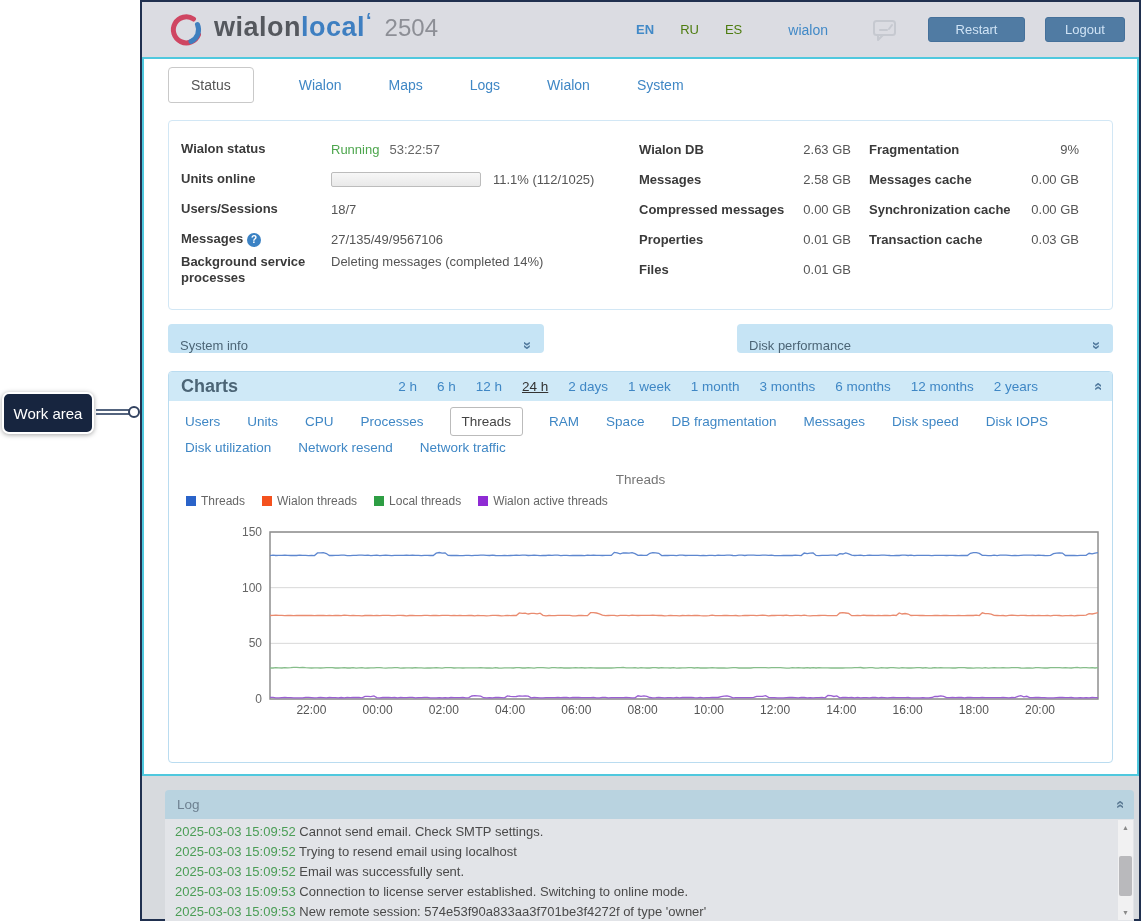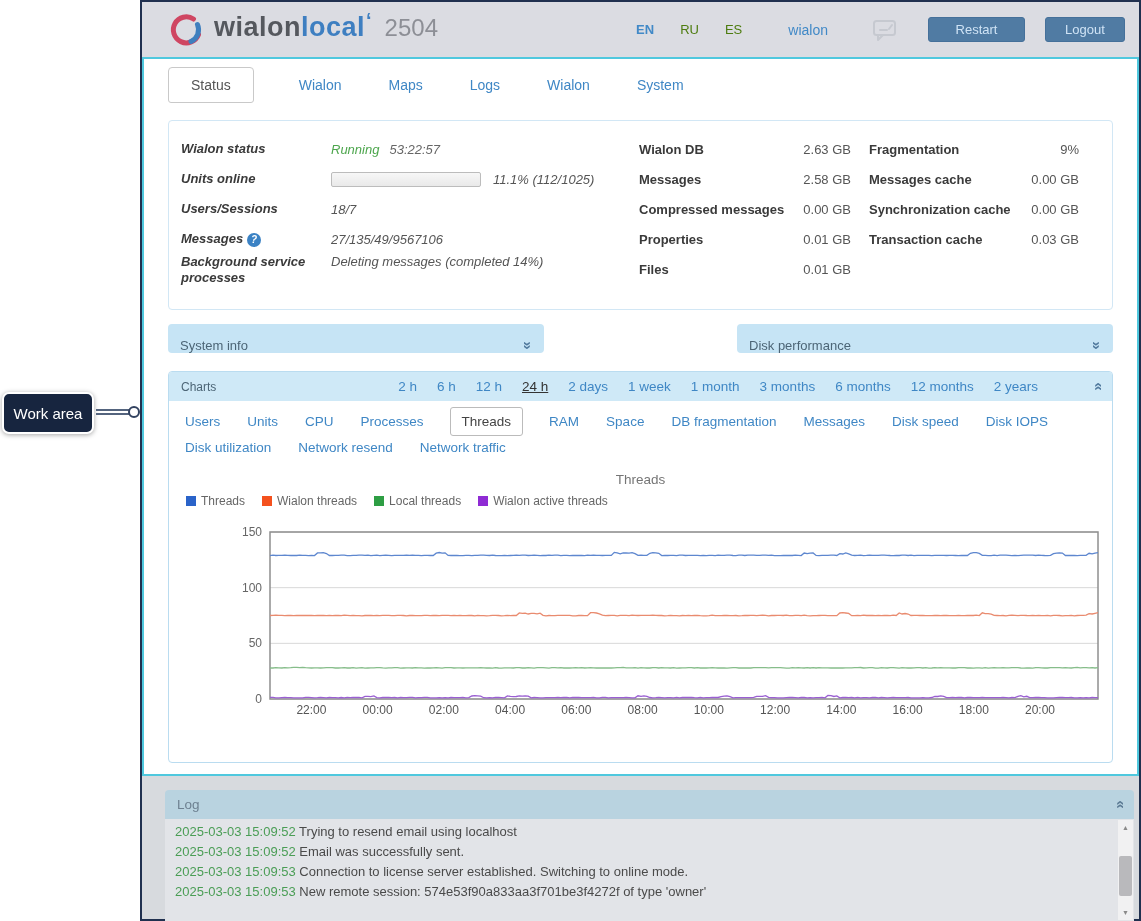--- a/index.html
+++ b/index.html
@@ -33,21 +33,21 @@
                border:2px solid #4fc8de; background:#fff; }
 
   
   .tabs { display:flex; align-items:center; gap:43px; padding:8px 0 0 24px; }
   .tab { color:#3f87c5; font-size:14px; padding:9px 2px; cursor:pointer; }
   .tab.active { color:#555; background:#fff; border:1px solid #c9c9c9; border-radius:4px 4px 3px 3px; padding:9px 22px; }
 
   
   .status-panel { position:relative; margin:17px 24px 0; height:190px; border:1px solid #d2e7f5; border-radius:4px; }
   .sp-col { position:absolute; top:13px; font-size:13px; color:#555; }
-  .sp-col1 { left:12px; width:450px;font-style:italic; }
+  .sp-col1 { left:12px; width:450px; }
   .sp-row { display:flex; align-items:center; min-height:30px; }
   .sp-row.top { align-items:flex-start; }
   .sp-label { width:150px; font-weight:bold; color:#3a3a3a; line-height:16px; flex:none; }
   .green { color:#4da64d; }
   .uptime { color:#666; margin-left:10px; }
   .help-icon { display:inline-block; width:14px; height:14px; border-radius:50%; background:#3b82c4; color:#fff;
                font-size:10px; font-weight:bold; text-align:center; line-height:14px; margin-left:4px; cursor:pointer; }
   .progress { width:150px; height:15px; border:1px solid #bcbcbc; border-radius:2px;
               background:linear-gradient(#f7f7f7,#e9e9e9); overflow:hidden; flex:none; }
   .progress-fill { height:100%; background:linear-gradient(#4a86bd,#356a9c); }
@@ -62,21 +62,21 @@
   .bars-row { margin:14px 24px 0; display:flex; justify-content:space-between; }
   .collapse-bar { width:376px; height:29px; background:#c6e4f5; border-radius:4px; display:flex;
                   align-items:flex-end; padding:0 12px; font-size:13px; color:#4c6576; cursor:pointer; }
   .chev { margin-left:auto; color:#517a9e; font-size:15px; font-weight:bold; line-height:1; }
   .rot90  { display:inline-block; transform:rotate(90deg); }
   .rot-90 { display:inline-block; transform:rotate(-90deg); }
 
   
   .charts-panel { position:relative; margin:18px 24px 0; height:392px; border:1px solid #badcf0; border-radius:4px; background:#fff; }
   .charts-header { height:29px; background:#cfe9f7; border-radius:3px 3px 0 0; display:flex; align-items:center; padding:0 12px; }
-  .charts-title { font-size:12px; color:#4c6576; }
+  .charts-title { font-size:18px; color:#4c6576;font-weight:bold; }
   .ranges { margin-left:auto; margin-right:62px; display:flex; gap:20px; }
   .range { font-size:13.5px; color:#3f87c5; cursor:pointer; white-space:nowrap; }
   .range.active { color:#333; text-decoration:underline; }
   .charts-collapse { position:absolute; right:12px; top:7px; }
   .chart-tabs { display:flex; flex-wrap:wrap; column-gap:27px; row-gap:9px; padding:12px 16px 0; }
   .ctab { color:#3f87c5; font-size:13.5px; cursor:pointer; white-space:nowrap; line-height:17px; }
   .ctab.active { color:#444; border:1px solid #bbb; border-radius:3px; background:#fff; padding:5px 11px; margin:-6px -1px; }
   .chart-title { text-align:center; font-size:13.5px; color:#757575; margin-top:16px; }
   .legend { display:flex; align-items:center; gap:17px; margin:7px 0 0 17px; }
   .legend-item { display:flex; align-items:center; gap:5px; font-size:12px; color:#666; }
@@ -340,20 +340,24 @@
     </div>
 
     <div class="log-panel">
       <div class="log-header">
         <span>Log</span>
         <span class="chev"><span class="rot-90">»</span></span>
       </div>
       <div class="log-body">
         <div>
 
+            <div class="log-line">
+              <span class="log-ts">2025-03-03 15:09:52</span>
+              <span>Cannot send email. Check SMTP settings.</span>
+            </div>
 
             <div class="log-line">
               <span class="log-ts">2025-03-03 15:09:52</span>
               <span>Trying to resend email using localhost</span>
             </div>
 
             <div class="log-line">
               <span class="log-ts">2025-03-03 15:09:52</span>
               <span>Email was successfully sent.</span>
             </div>

